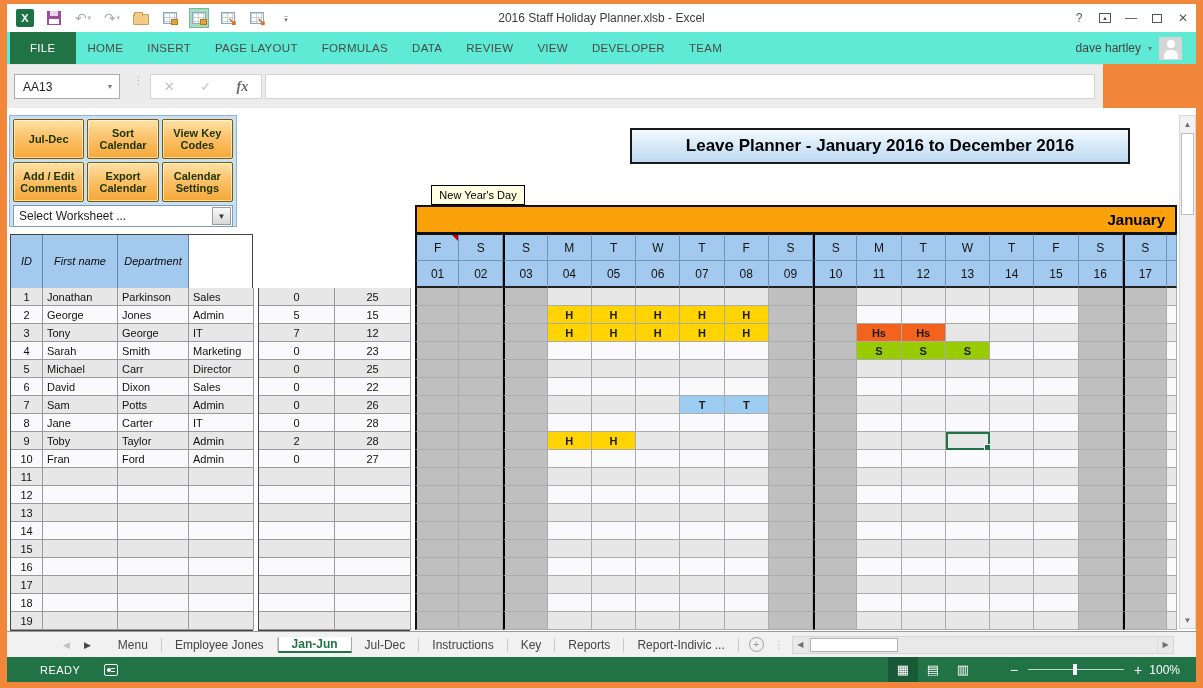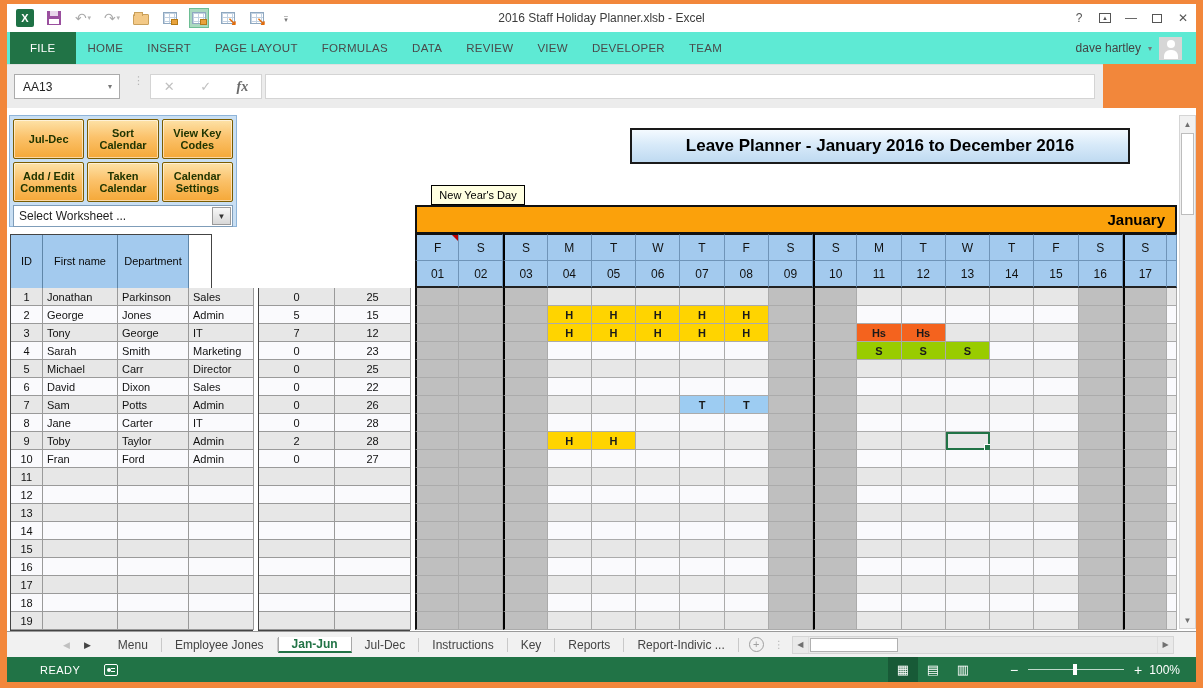--- a/index.html
+++ b/index.html
@@ -90,21 +90,21 @@
   .odd  { background:#E7E7E7; }
   .even { background:#FAFAFD; }
   .we   { background:#BFBFBF; }
   .wk-start { border-left:2px solid #000 !important; }
   .cmt-ind::after { content:''; position:absolute; top:0; right:0; border-left:6px solid transparent; border-top:6px solid #C00000; }
   .sel { outline:2px solid #217346; outline-offset:-2px; }
   .sel::after { content:''; position:absolute; right:-2px; bottom:-2px; width:5px; height:5px; background:#217346; border:1px solid #fff; }
 
   
   .tbl { position:absolute; display:grid; }
-  #tblA-h { left:3px; top:126px; width:202px; grid-template-columns:32px 75px 71px 65px; grid-auto-rows:54px; }
+  #tblA-h { left:3px; top:126px; width:243px; grid-template-columns:32px 75px 71px 65px; grid-auto-rows:54px;font-style:italic; }
   #tblB-h { left:251px; top:126px; width:152px; grid-template-columns:76px 76px; grid-auto-rows:54px; }
   #tblA-b { left:3px; top:180px; width:243px; grid-template-columns:32px 75px 71px 65px; grid-auto-rows:18px; }
   #tblB-b { left:251px; top:180px; width:152px; grid-template-columns:76px 76px; grid-auto-rows:18px; }
   .th { background:#A3CAEE; border:1px solid #5F86A8; border-width:0 1px 1px 0; display:flex; align-items:center; justify-content:center;
     text-align:center; font-size:11px; color:#0a0a0a; line-height:13px; padding:2px; }
   .tbl { border:1px solid #444; border-bottom:none;}
   #tblA-b, #tblB-b { border-top:none; border-bottom:1px solid #444; }
   .td { border-right:1px solid #9A9A9A; border-bottom:1px solid #9A9A9A; font-size:11px; color:#111; display:flex; align-items:center; padding:0 4px; }
   .td.center { justify-content:center; padding:0; }
 
@@ -245,21 +245,21 @@
   </div>
 
   <div class="worksheet">
 
     <div class="panel">
       <div class="pbtn-grid" id="panel-buttons">
           <div class="pbtn">Jul-Dec</div>
           <div class="pbtn">Sort Calendar</div>
           <div class="pbtn">View Key Codes</div>
           <div class="pbtn">Add / Edit Comments</div>
-          <div class="pbtn">Taken Calendar</div>
+          <div class="pbtn">Export Calendar</div>
           <div class="pbtn">Calendar Settings</div>
         </div>
       <div class="wsel">
         <span class="wsel-label">Select Worksheet ...</span>
         <span class="wsel-btn">▼</span>
       </div>
     </div>
 
     <div class="sheet-title">Leave Planner - January 2016 to December 2016</div>
 

